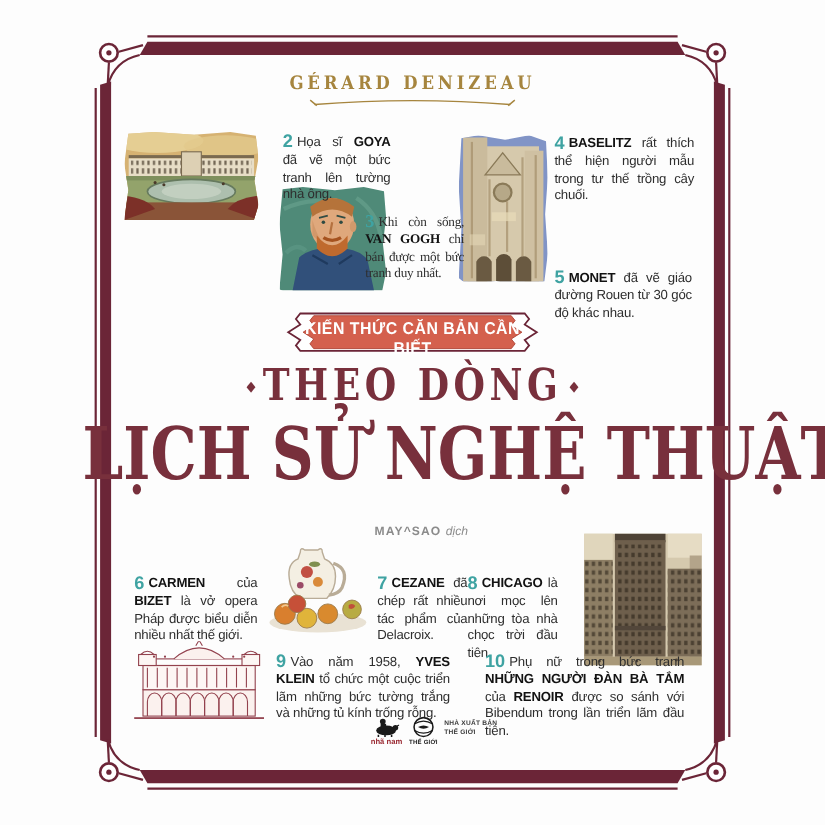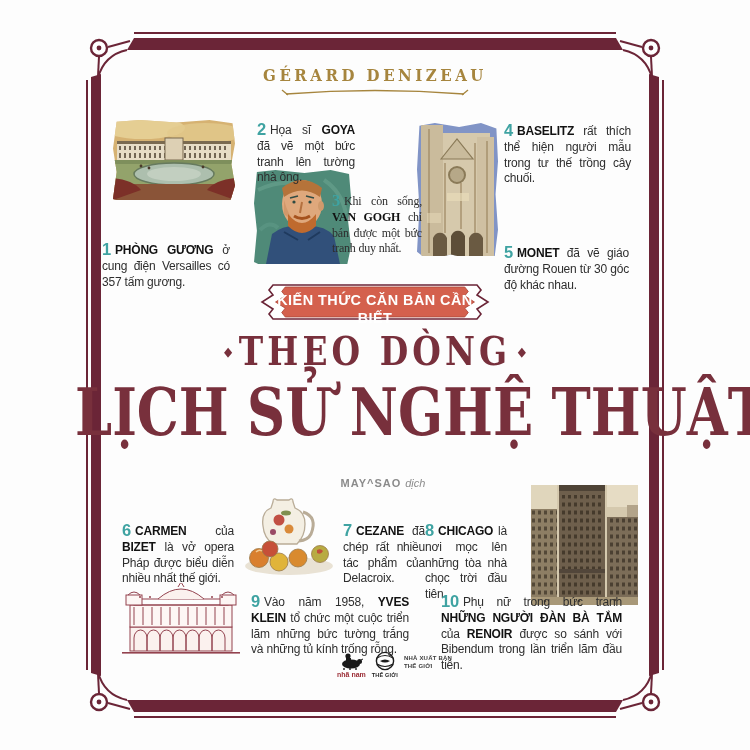--- a/index.html
+++ b/index.html
@@ -274,21 +274,20 @@
       <g fill="#93424e">
         <circle cx="20" cy="14" r="1"></circle>
           <circle cx="30" cy="14" r="1"></circle>
           <circle cx="92" cy="14" r="1"></circle>
           <circle cx="102" cy="14" r="1"></circle>
         <rect x="2" y="69" width="118" height="1.6"></rect>
       </g>
     </svg>
   </div>
 
-  <div class="fact" id="f1"><span class="fnum">1</span><b>PHÒNG GƯƠNG</b><span> ở cung điện Versailles có 357 tấm gương.</span></div>
   <div class="fact" id="f2"><span class="fnum">2</span><span>Họa sĩ </span><b>GOYA</b><span> đã vẽ một bức tranh lên tường nhà ông.</span></div>
   <div class="fact" id="f3"><span class="fnum">3</span><span>Khi còn sống, </span><b>VAN GOGH</b><span> chỉ bán được một bức tranh duy nhất.</span></div>
   <div class="fact" id="f4"><span class="fnum">4</span><b>BASELITZ</b><span> rất thích thể hiện người mẫu trong tư thế trồng cây chuối.</span></div>
   <div class="fact" id="f5"><span class="fnum">5</span><b>MONET</b><span> đã vẽ giáo đường Rouen từ 30 góc độ khác nhau.</span></div>
   <div class="fact" id="f6"><span class="fnum">6</span><b>CARMEN</b><span> của </span><b>BIZET</b><span> là vở opera Pháp được biểu diễn nhiều nhất thế giới.</span></div>
   <div class="fact" id="f7"><span class="fnum">7</span><b>CEZANE</b><span> đã chép rất nhiều tác phẩm của Delacroix.</span></div>
   <div class="fact" id="f8"><span class="fnum">8</span><b>CHICAGO</b><span> là nơi mọc lên những tòa nhà chọc trời đầu tiên.</span></div>
   <div class="fact" id="f9"><span class="fnum">9</span><span>Vào năm 1958, </span><b>YVES KLEIN</b><span> tổ chức một cuộc triển lãm những bức tường trắng và những tủ kính trống rỗng.</span></div>
   <div class="fact" id="f10"><span class="fnum">10</span><span>Phụ nữ trong bức tranh </span><b>NHỮNG NGƯỜI ĐÀN BÀ TẮM</b><span> của </span><b>RENOIR</b><span> được so sánh với Bibendum trong lần triển lãm đầu tiên.</span></div>
 

